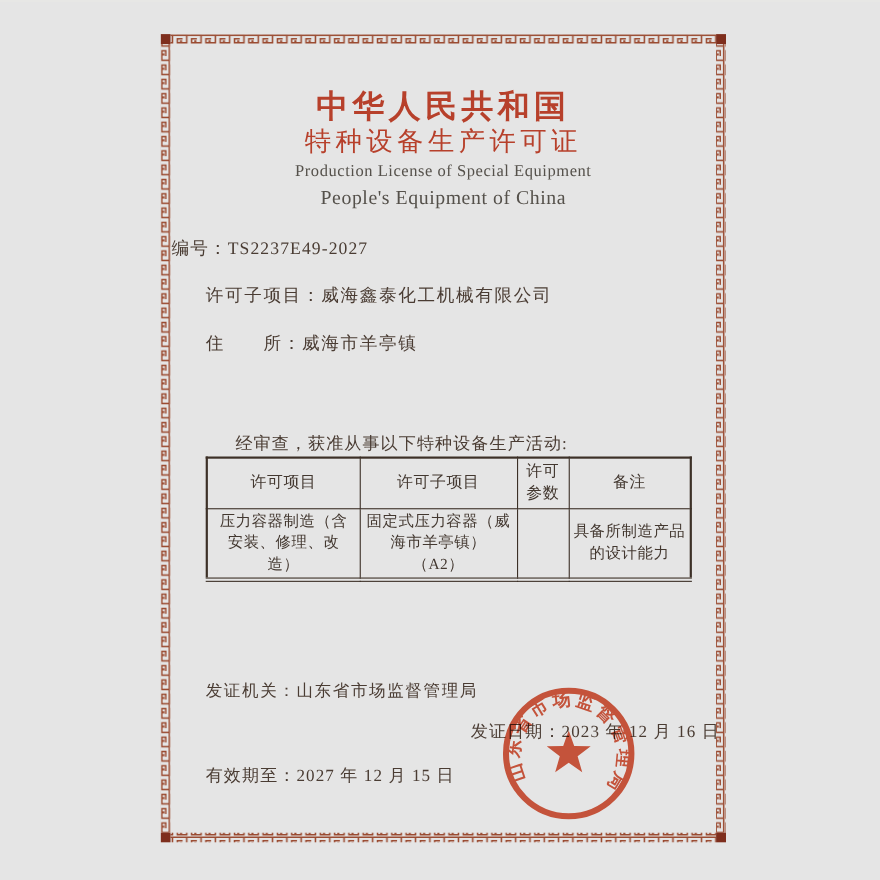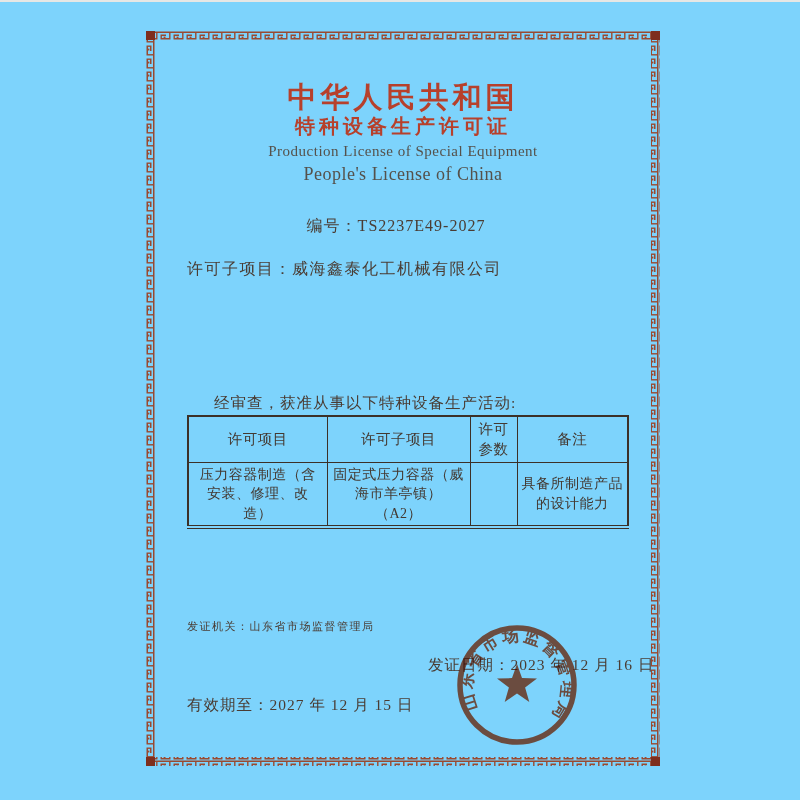--- a/index.html
+++ b/index.html
@@ -1,43 +1,43 @@
 <!DOCTYPE html>
 <html><head>
 <meta charset="utf-8">
 <style>
   html,body{margin:0;padding:0;background:#ffffff;}
   .page{
     position:relative;width:800px;height:800px;
-    background:#7dd3fc;overflow:hidden;
+    background:#e5e5e5;overflow:hidden;
     font-family:"Liberation Serif","DejaVu Serif",serif;
   }
   .page::before{
     content:"";position:absolute;left:0;top:0;width:800px;height:2px;
     background:#e7e7e5;
   }
   .frame{position:absolute;left:146px;top:31px;width:514px;height:735px;}
   .content{
     position:absolute;left:156px;top:41px;width:494px;height:715px;
   }
   .title-block{position:absolute;top:40px;left:0;width:494px;text-align:center;}
   .title-cn1{
     font-size:29px;font-weight:bold;letter-spacing:4px;color:#b7402b;line-height:1.15;
   }
   .title-cn2{
-    font-size:20px;font-weight:bold;letter-spacing:4px;color:#b7402b;line-height:1.25;
+    font-size:24px;font-weight:normal;letter-spacing:4px;color:#b7402b;line-height:1.25;
   }
   .title-en1{
     font-size:15px;color:#55514b;margin-top:4px;letter-spacing:0.5px;
   }
   .title-en2{
     font-size:18px;color:#55514b;margin-top:4px;letter-spacing:0.5px;
   }
   .license-no{
-    position:absolute;top:175px;left:0;width:480px;text-align:center;
+    position:absolute;top:175px;left:0;width:480px;text-align:left;
     font-size:16px;color:#4a3c33;letter-spacing:1px;
   }
   .field{
     position:absolute;left:31px;font-size:16px;color:#4a3c33;letter-spacing:1.5px;
     white-space:nowrap;
   }
   .field-unit{top:218px;}
   .field-addr{top:261px;}
   .field-mfg{top:289px;}
   .approval{
@@ -50,21 +50,21 @@
   }
   table.license-table td,table.license-table th{
     border:1px solid #3c3027;font-weight:normal;
     text-align:center;vertical-align:middle;
     font-size:14px;color:#433830;line-height:1.4;letter-spacing:0.5px;
     padding:2px 4px;
   }
   table.license-table th{height:37px;font-size:14.5px;}
   table.license-table td{height:34px;}
   .issuer{
-    position:absolute;top:578px;left:31px;font-size:11px;color:#4a3c33;letter-spacing:1.5px;
+    position:absolute;top:578px;left:31px;font-size:15px;color:#4a3c33;letter-spacing:1.5px;
   }
   .dates{position:absolute;top:614px;left:0;width:494px;font-size:15.5px;color:#4a3c33;}
   .valid-until{position:absolute;left:31px;letter-spacing:1px;white-space:nowrap;margin-top:40px;}
   .issue-date{position:absolute;left:272px;letter-spacing:1px;white-space:nowrap;}
   .seal{
     position:absolute;left:295px;top:578px;width:132px;height:132px;
     opacity:0.9;mix-blend-mode:multiply;
   }
 </style>
 </head>
@@ -92,27 +92,28 @@
     <rect x="0" y="726" width="9" height="9" fill="#7e2e1d"></rect>
     <rect x="505" y="726" width="9" height="9" fill="#7e2e1d"></rect>
   </svg>
 
   <div class="content">
 
     <div class="title-block">
       <div class="title-cn1">中华人民共和国</div>
       <div class="title-cn2">特种设备生产许可证</div>
       <div class="title-en1">Production License of Special Equipment</div>
-      <div class="title-en2">People's License of China</div>
+      <div class="title-en2">People's Equipment of China</div>
     </div>
 
     <div class="license-no"><span>编号：</span><span>TS2237E49-2027</span></div>
 
     <div class="field field-unit"><span>许可子项目：</span><span>威海鑫泰化工机械有限公司</span></div>
 
+    <div class="field field-addr"><span>住　　所：</span><span>威海市羊亭镇</span></div>
 
 
     <div class="approval">经审查，获准从事以下特种设备生产活动:</div>
 
     <table class="license-table">
       <colgroup>
         <col style="width:139px">
           <col style="width:143px">
           <col style="width:47px">
           <col style="width:111px">

